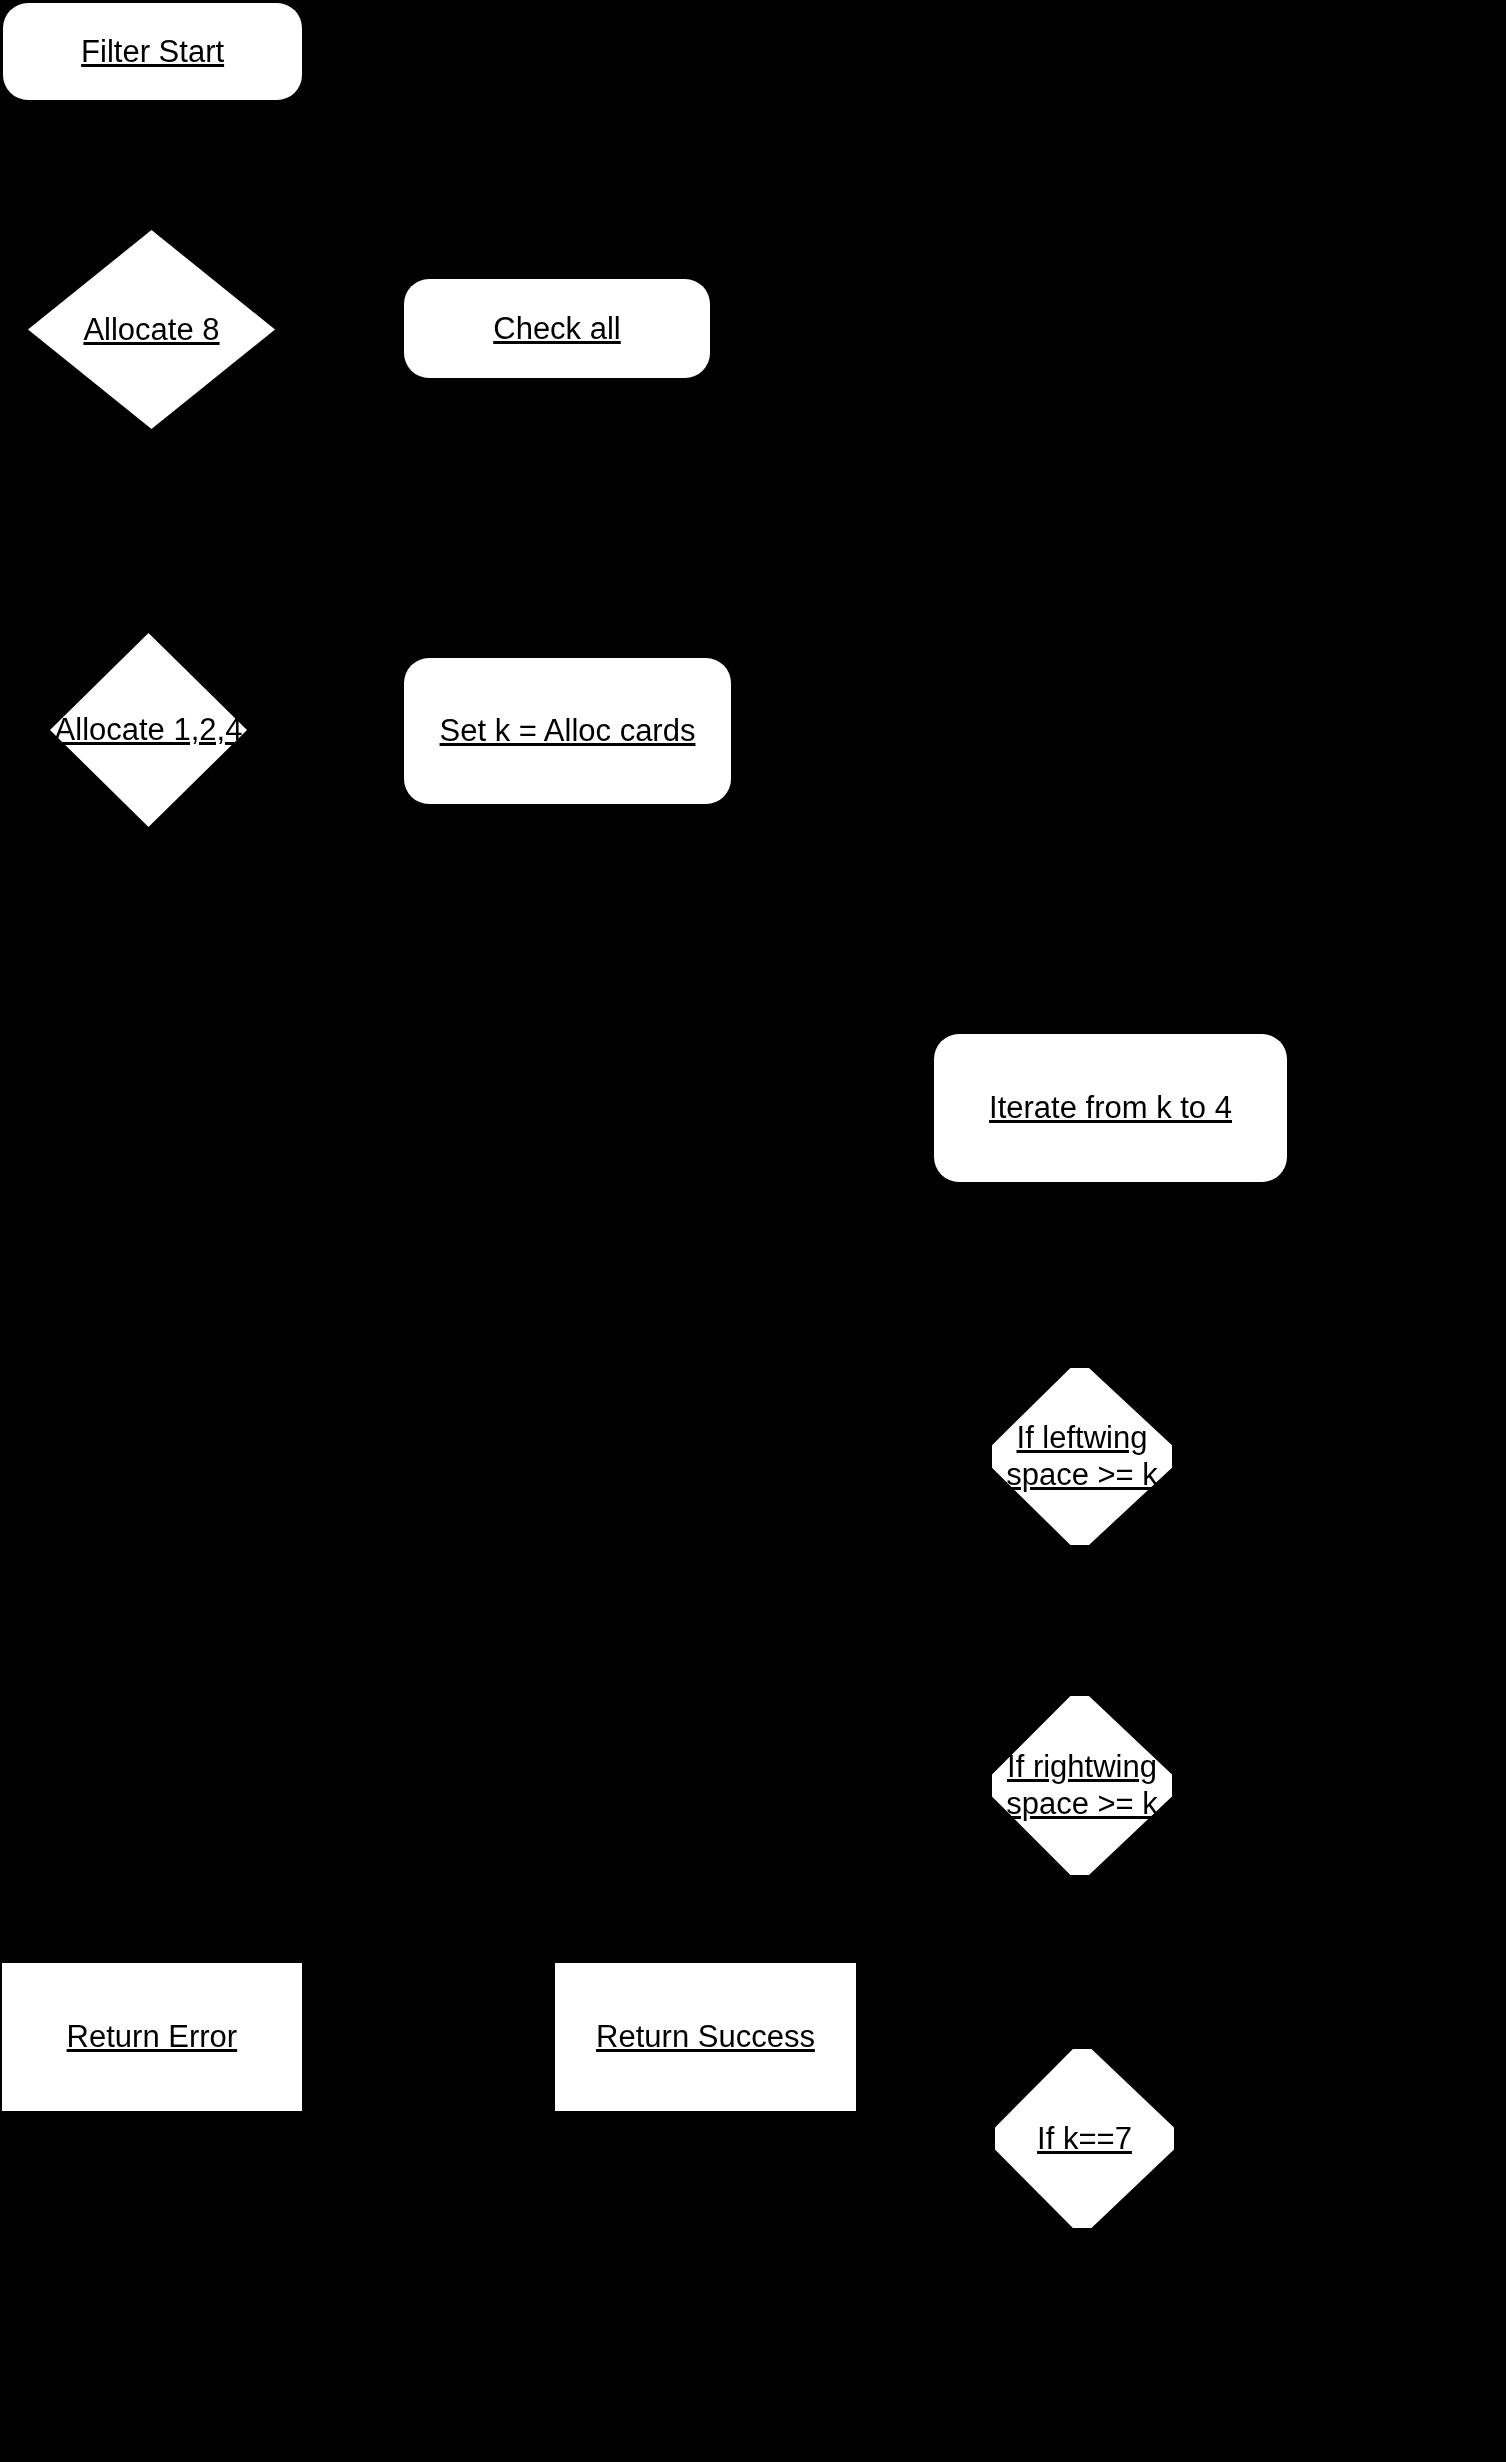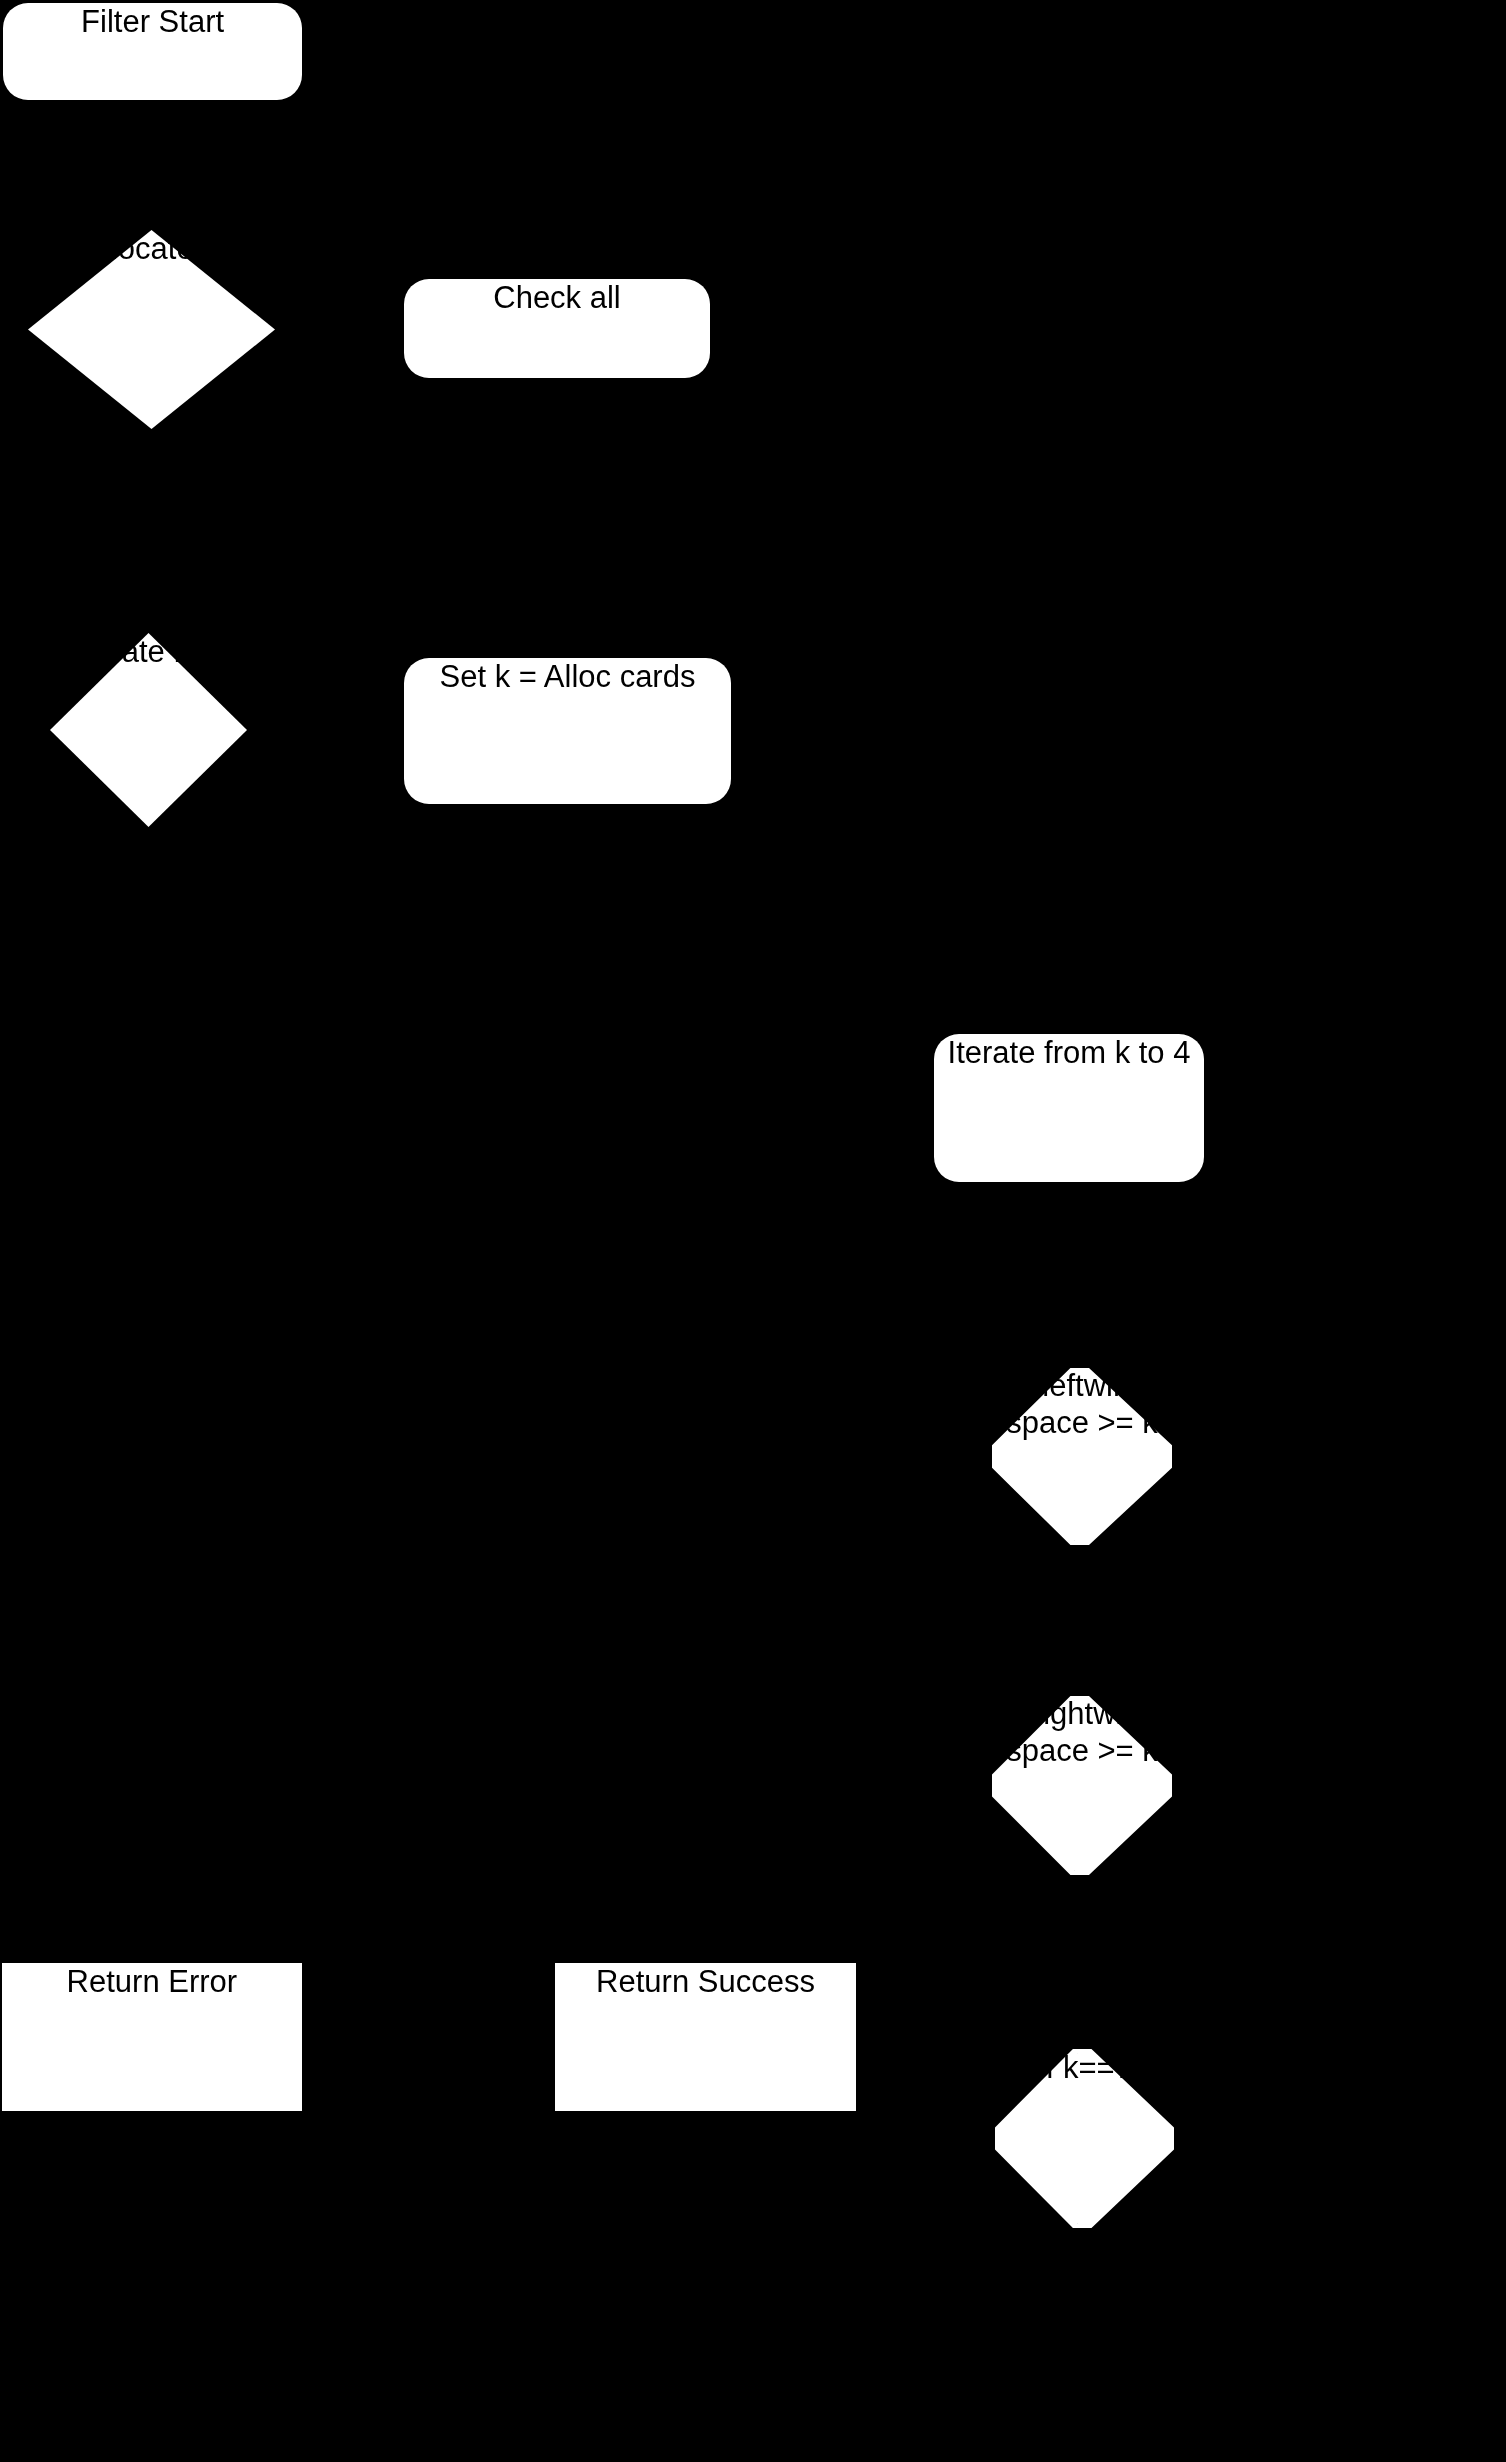--- a/index.html
+++ b/index.html
@@ -15,22 +15,24 @@
     position: relative;
     width: 1507px;
     height: 2462px;
     background: #000000;
     overflow: hidden;
   }
   .node {
     position: absolute;
     box-sizing: border-box;
     display: flex;
+    align-items: center;
     justify-content: center;
     text-align: center;
+    text-decoration: underline;
   }
   
   .shape {
     position: absolute;
     left: 0;
     top: 0;
     width: 100%;
     height: 100%;
     background: #ffffff;
   }
@@ -94,21 +96,21 @@
       </svg>
     </div>
     <div class="label">Allocate 1,2,4</div>
   </div>
 
   <div class="node" style="left:404px; top:658px; width:327px; height:146px;">
     <div class="shape shape-round"></div>
     <div class="label">Set k = Alloc cards</div>
   </div>
 
-  <div class="node" style="left:934px; top:1034px; width:270px; height:148px;">
+  <div class="node" style="left:934px; top:1034px; width:353px; height:148px;">
     <div class="shape shape-round"></div>
     <div class="label">Iterate from k to 4</div>
   </div>
 
   <div class="node" style="left:992px; top:1368px; width:180px; height:177px;">
     <div class="shape shape-diamond">
       <svg viewBox="0 0 287 282" preserveAspectRatio="none" aria-hidden="true">
         <path d="M 143.5 6 L 281 134 Q 289 141 281 148 L 143.5 276 Q 143.5 282 136 276 L 6 148 Q -2 141 6 134 L 136 6 Q 143.5 0 143.5 6 Z" fill="#ffffff" stroke="#ffffff" stroke-width="24" stroke-linejoin="round"></path>
       </svg>
     </div>

